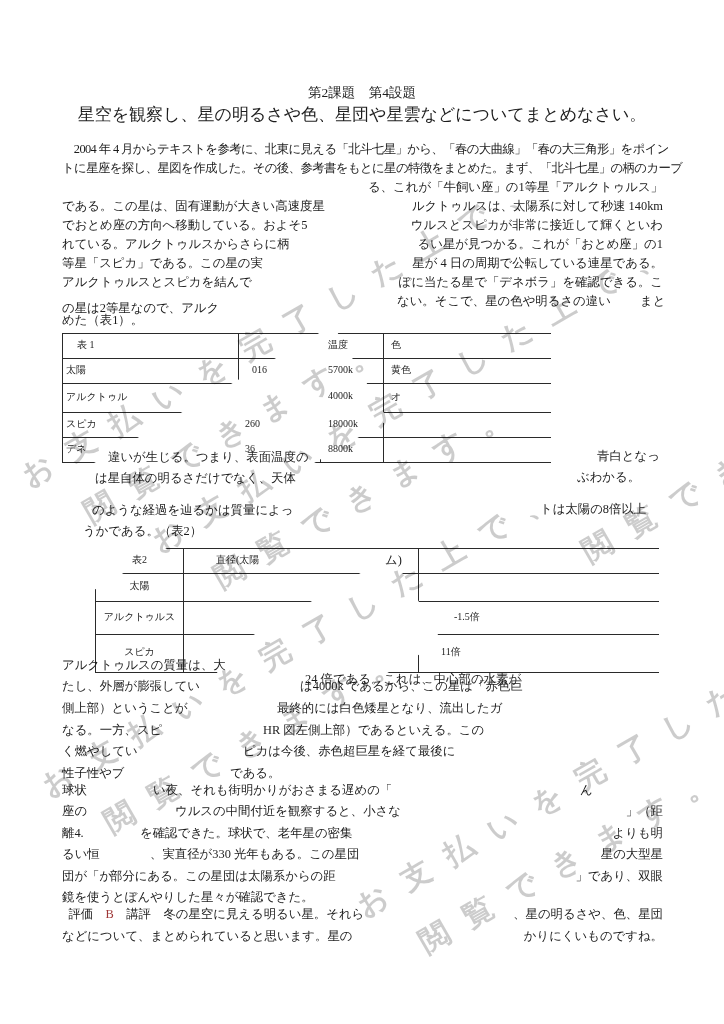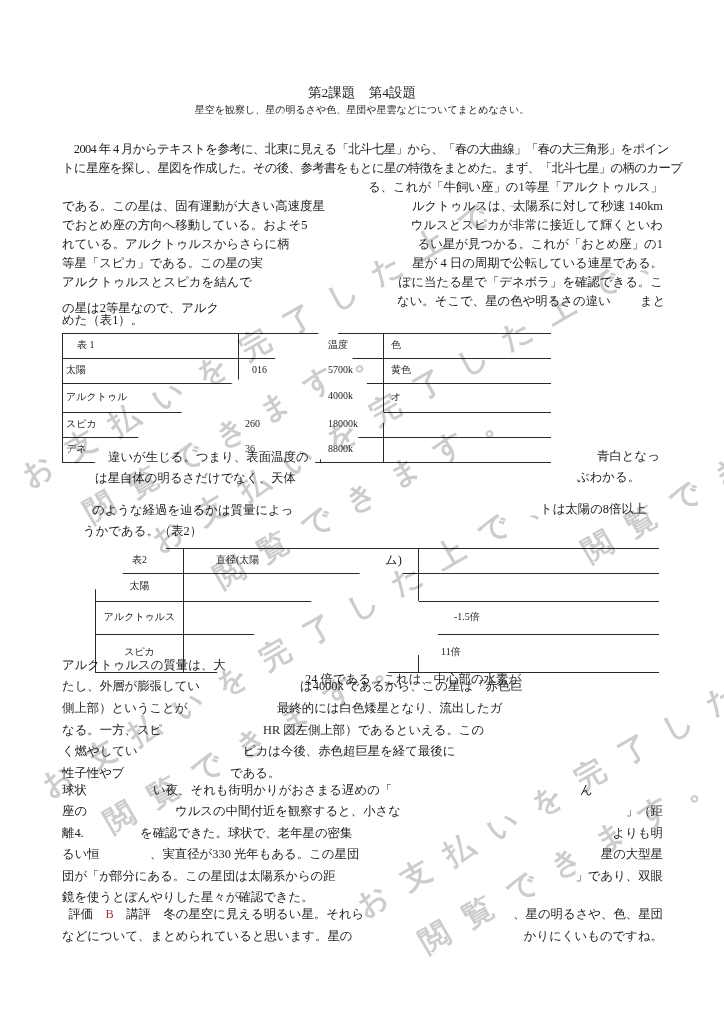--- a/index.html
+++ b/index.html
@@ -1,19 +1,19 @@
 <!DOCTYPE html>
 <html><head>
 <meta charset="utf-8">
 <style>
   html,body{margin:0;padding:0;background:#ffffff;}
   #page{position:relative;width:724px;height:1024px;background:#ffffff;overflow:hidden;
         font-family:"Liberation Serif","DejaVu Serif",serif;color:#1c1c1c;}
   .title{position:absolute;left:0;top:84px;width:724px;text-align:center;font-size:13.5px;z-index:4;white-space:nowrap;}
-  .subtitle{position:absolute;left:0;top:103px;width:724px;text-align:center;font-size:10px;z-index:4;white-space:nowrap;}
+  .subtitle{position:absolute;left:0;top:103px;width:724px;text-align:center;font-size:17px;z-index:4;white-space:nowrap;}
   .tx{position:absolute;white-space:nowrap;font-size:12.4px;line-height:17px;z-index:4;}
   .red{color:#9e3636;}
   .tbl{position:absolute;border-top:1px solid #2a2a2a;border-left:1px solid #2a2a2a;}
   .cell{position:absolute;box-sizing:border-box;border-right:1px solid #2a2a2a;border-bottom:1px solid #2a2a2a;}
   .cell.last{border-right:none;}
   .ct{position:relative;z-index:5;display:inline-block;white-space:nowrap;font-size:10px;}
   .band{position:absolute;background:#ffffff;z-index:2;transform:rotate(-30deg);transform-origin:0 0;}
   .wm{position:absolute;z-index:6;transform:rotate(-30deg);transform-origin:0 50%;
       font-family:"Liberation Sans","DejaVu Sans",sans-serif;font-weight:600;font-size:30px;
       letter-spacing:20px;white-space:nowrap;pointer-events:none;}

